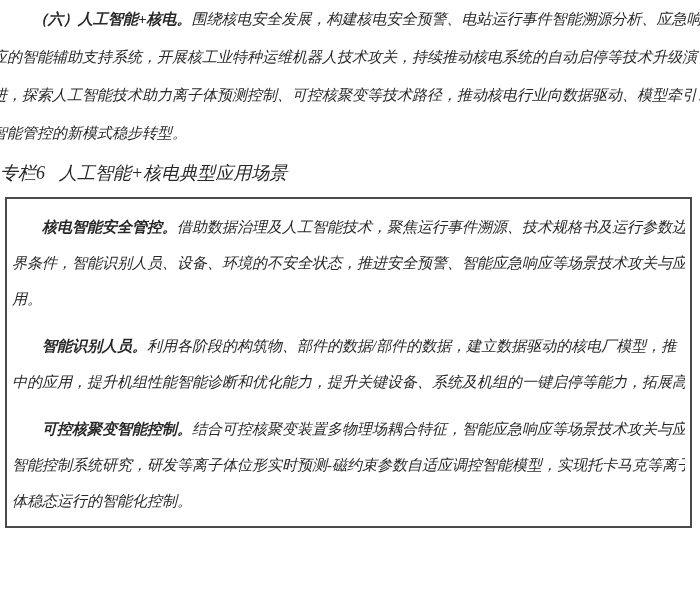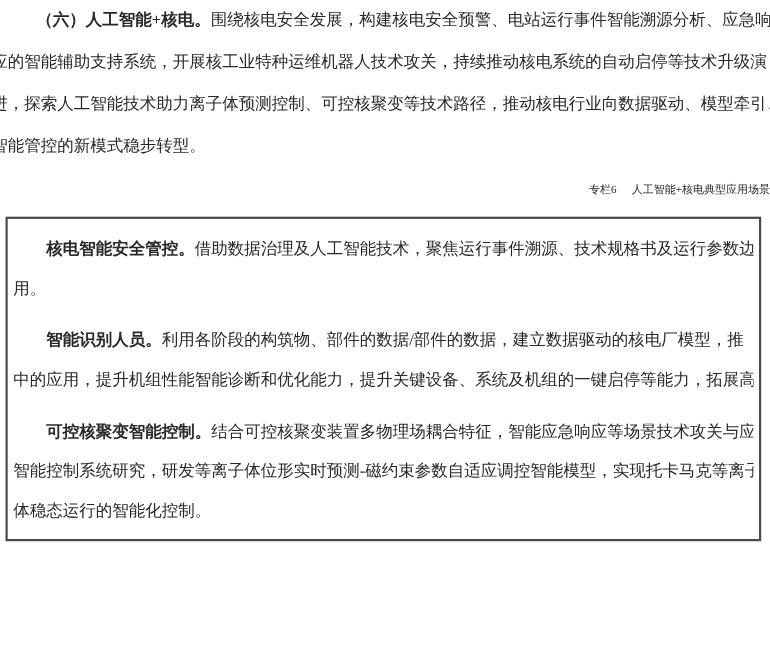--- a/index.html
+++ b/index.html
@@ -1,20 +1,20 @@
 <!DOCTYPE html>
 <html style="--text: #282828; --border: #4a4a4a; --bg: #ffffff;"><head>
 <meta charset="utf-8">
 <style>
   :root {
     --text: #282828;
     --border: #4a4a4a;
     --bg: #ffffff;
   }
-  * { margin: 0; padding: 0; box-sizing: border-box; }
+  * { margin: 0; padding: 0; box-sizing: border-box; font-style: italic; }
   html, body {
     width: 700px; height: 604px;
     background: var(--bg);
     overflow: hidden;
     font-family: "Liberation Serif", "DejaVu Serif", serif;
     color: var(--text);
   }
   .page { position: relative; width: 700px; height: 604px; overflow: hidden; }
 
   
@@ -24,22 +24,22 @@
     font-size: 15px;
     white-space: pre; overflow: visible;
   }
   .intro .line.first { padding-left: 41px; }
   .bold { font-weight: bold; }
 
   
   .column-title {
     margin-top: 2px;
     height: 38px; line-height: 38px;
-    text-align: right;
-    font-size: 10px;
+    text-align: left;
+    font-size: 18px;
     white-space: pre;
   }
   .column-title .col-label { margin-right: 14px; }
 
   
   .box {
     margin: 5px 8px 0 5px;
     width: 687px;
     border: 2px solid var(--border);
     padding: 10px 5px 7px 5px;
@@ -65,20 +65,21 @@
     <div class="line">进，探索人工智能技术助力离子体预测控制、可控核聚变等技术路径，推动核电行业向数据驱动、模型牵引、</div>
     <div class="line">智能管控的新模式稳步转型。</div>
   </section>
 
   <div class="column-title"><span class="col-label">专栏6</span><span>人工智能+核电典型应用场景</span></div>
 
   <div class="box">
 
     <section class="para">
       <div class="bline lead-line"><span class="bold">核电智能安全管控。</span><span>借助数据治理及人工智能技术，聚焦运行事件溯源、技术规格书及运行参数边</span></div>
+      <div class="bline">界条件，智能识别人员、设备、环境的不安全状态，推进安全预警、智能应急响应等场景技术攻关与应</div>
       <div class="bline">用。</div>
     </section>
 
     <section class="para">
       <div class="bline lead-line"><span class="bold">智能识别人员。</span><span>利用各阶段的构筑物、部件的数据/部件的数据，建立数据驱动的核电厂模型，推</span></div>
       <div class="bline">中的应用，提升机组性能智能诊断和优化能力，提升关键设备、系统及机组的一键启停等能力，拓展高</div>
     </section>
 
     <section class="para">
       <div class="bline lead-line"><span class="bold">可控核聚变智能控制。</span><span>结合可控核聚变装置多物理场耦合特征，智能应急响应等场景技术攻关与应</span></div>

